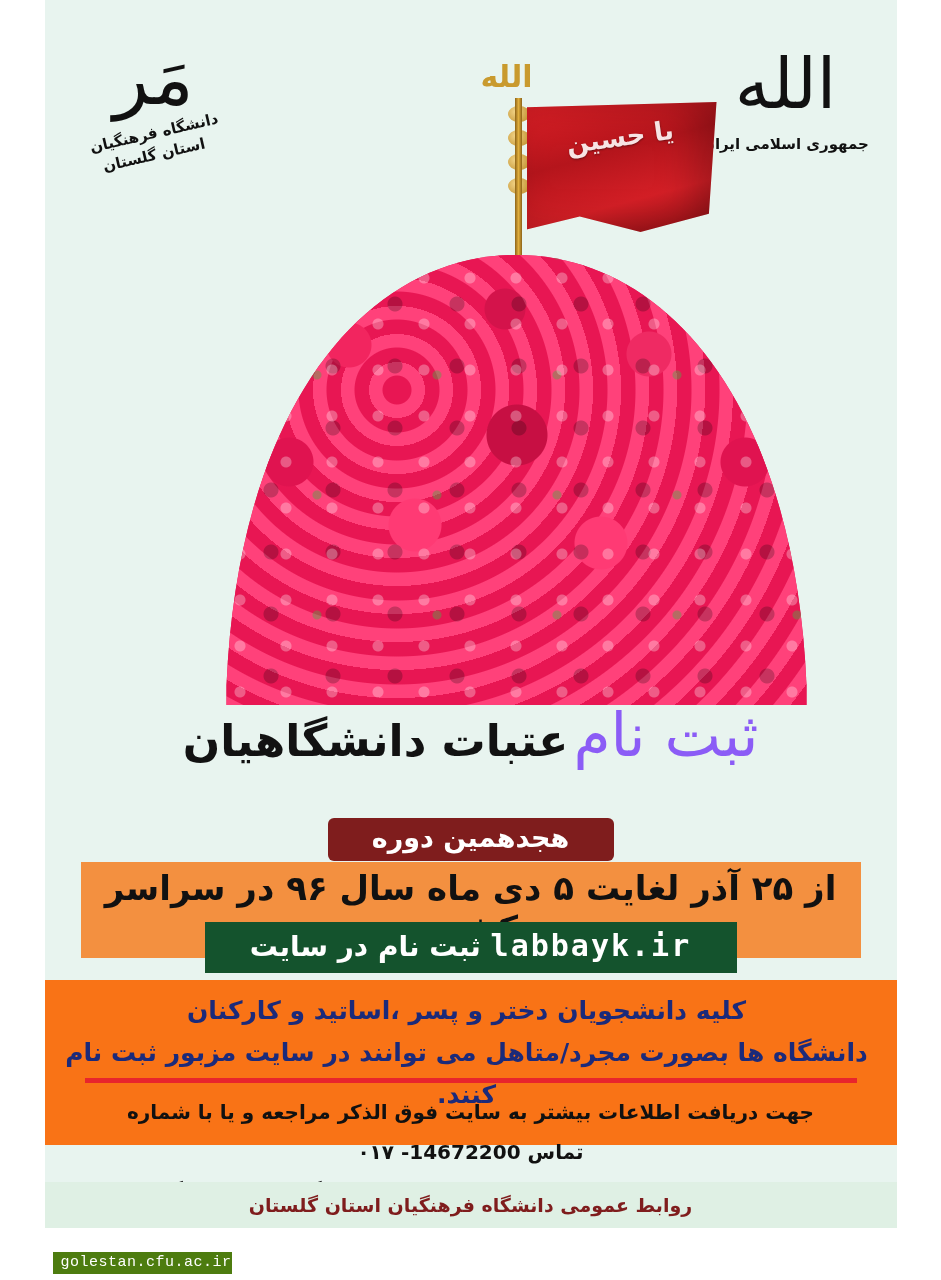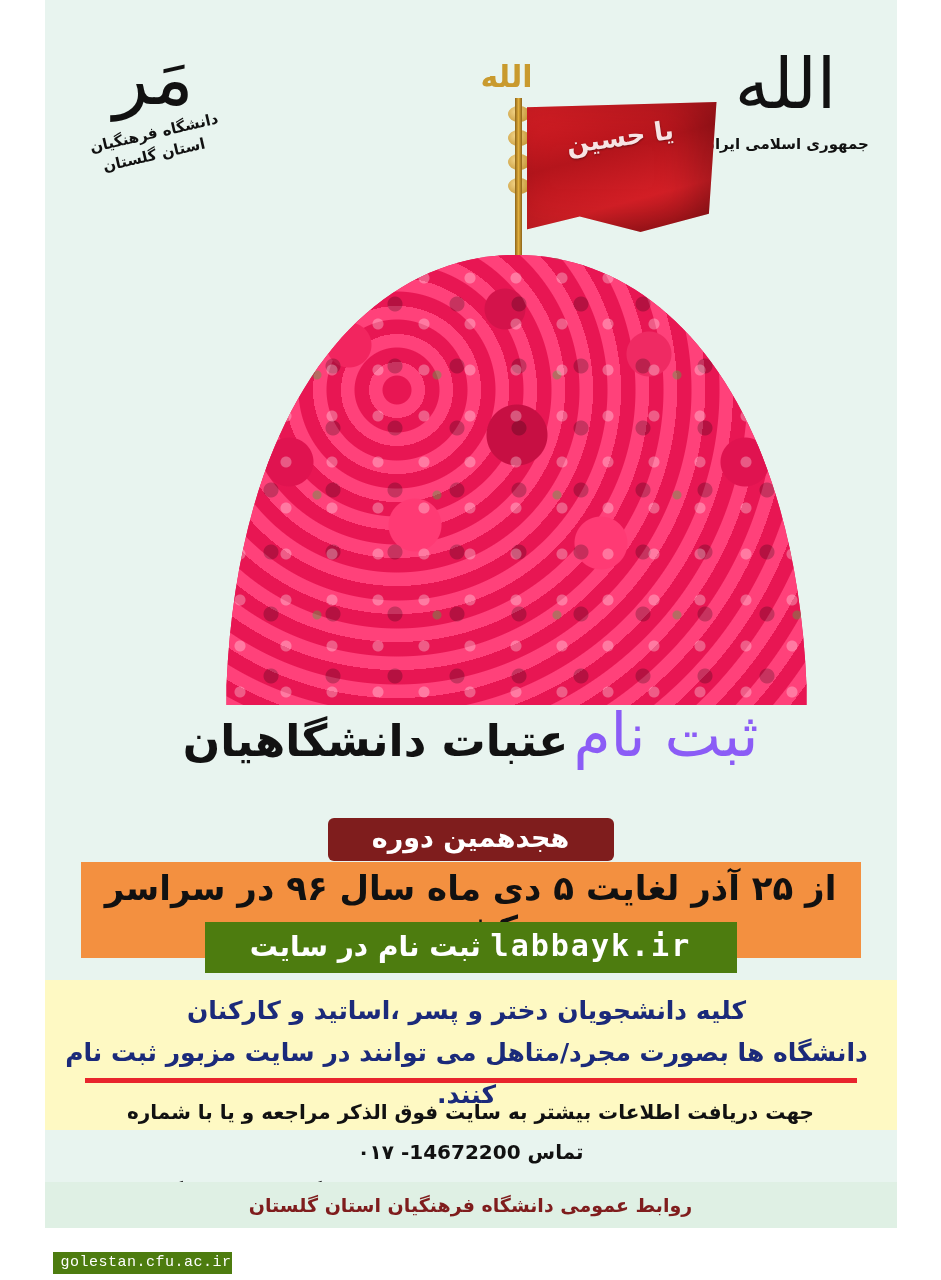--- a/index.html
+++ b/index.html
@@ -220,44 +220,44 @@
     color: #111111;
     font-size: 34px;
     width: 760px;
     padding: 6px 10px 10px 10px;
   }
   .band-green {
     top: 922px;
     text-align: center;
   }
   .band-green .band-inner {
-    background: #4d7c0f;
+    background: #14532d;
     color: #ffffff;
     font-size: 28px;
     width: 500px;
     padding: 6px 16px 10px 16px;
   }
   .band-green .site {
     font-family: "DejaVu Sans Mono", "Liberation Mono", monospace;
     direction: ltr;
     display: inline-block;
     letter-spacing: 2px;
     font-size: 30px;
   }
   .band-cyan {
     top: 980px;
     text-align: center;
   }
   .band-cyan .band-inner {
-    background: #fef9c3;
+    background: #f97316;
     color: #1b2a7a;
     font-size: 25px;
     width: 840px;
     line-height: 42px;
-    padding: 10px 10px 14px 10px;
+    padding: 10px 10px 29px 10px;
   }
 
   
   .rule {
     position: absolute;
     top: 1078px;
     left: 40px;
     right: 40px;
     height: 5px;
     background: #e8252c;

